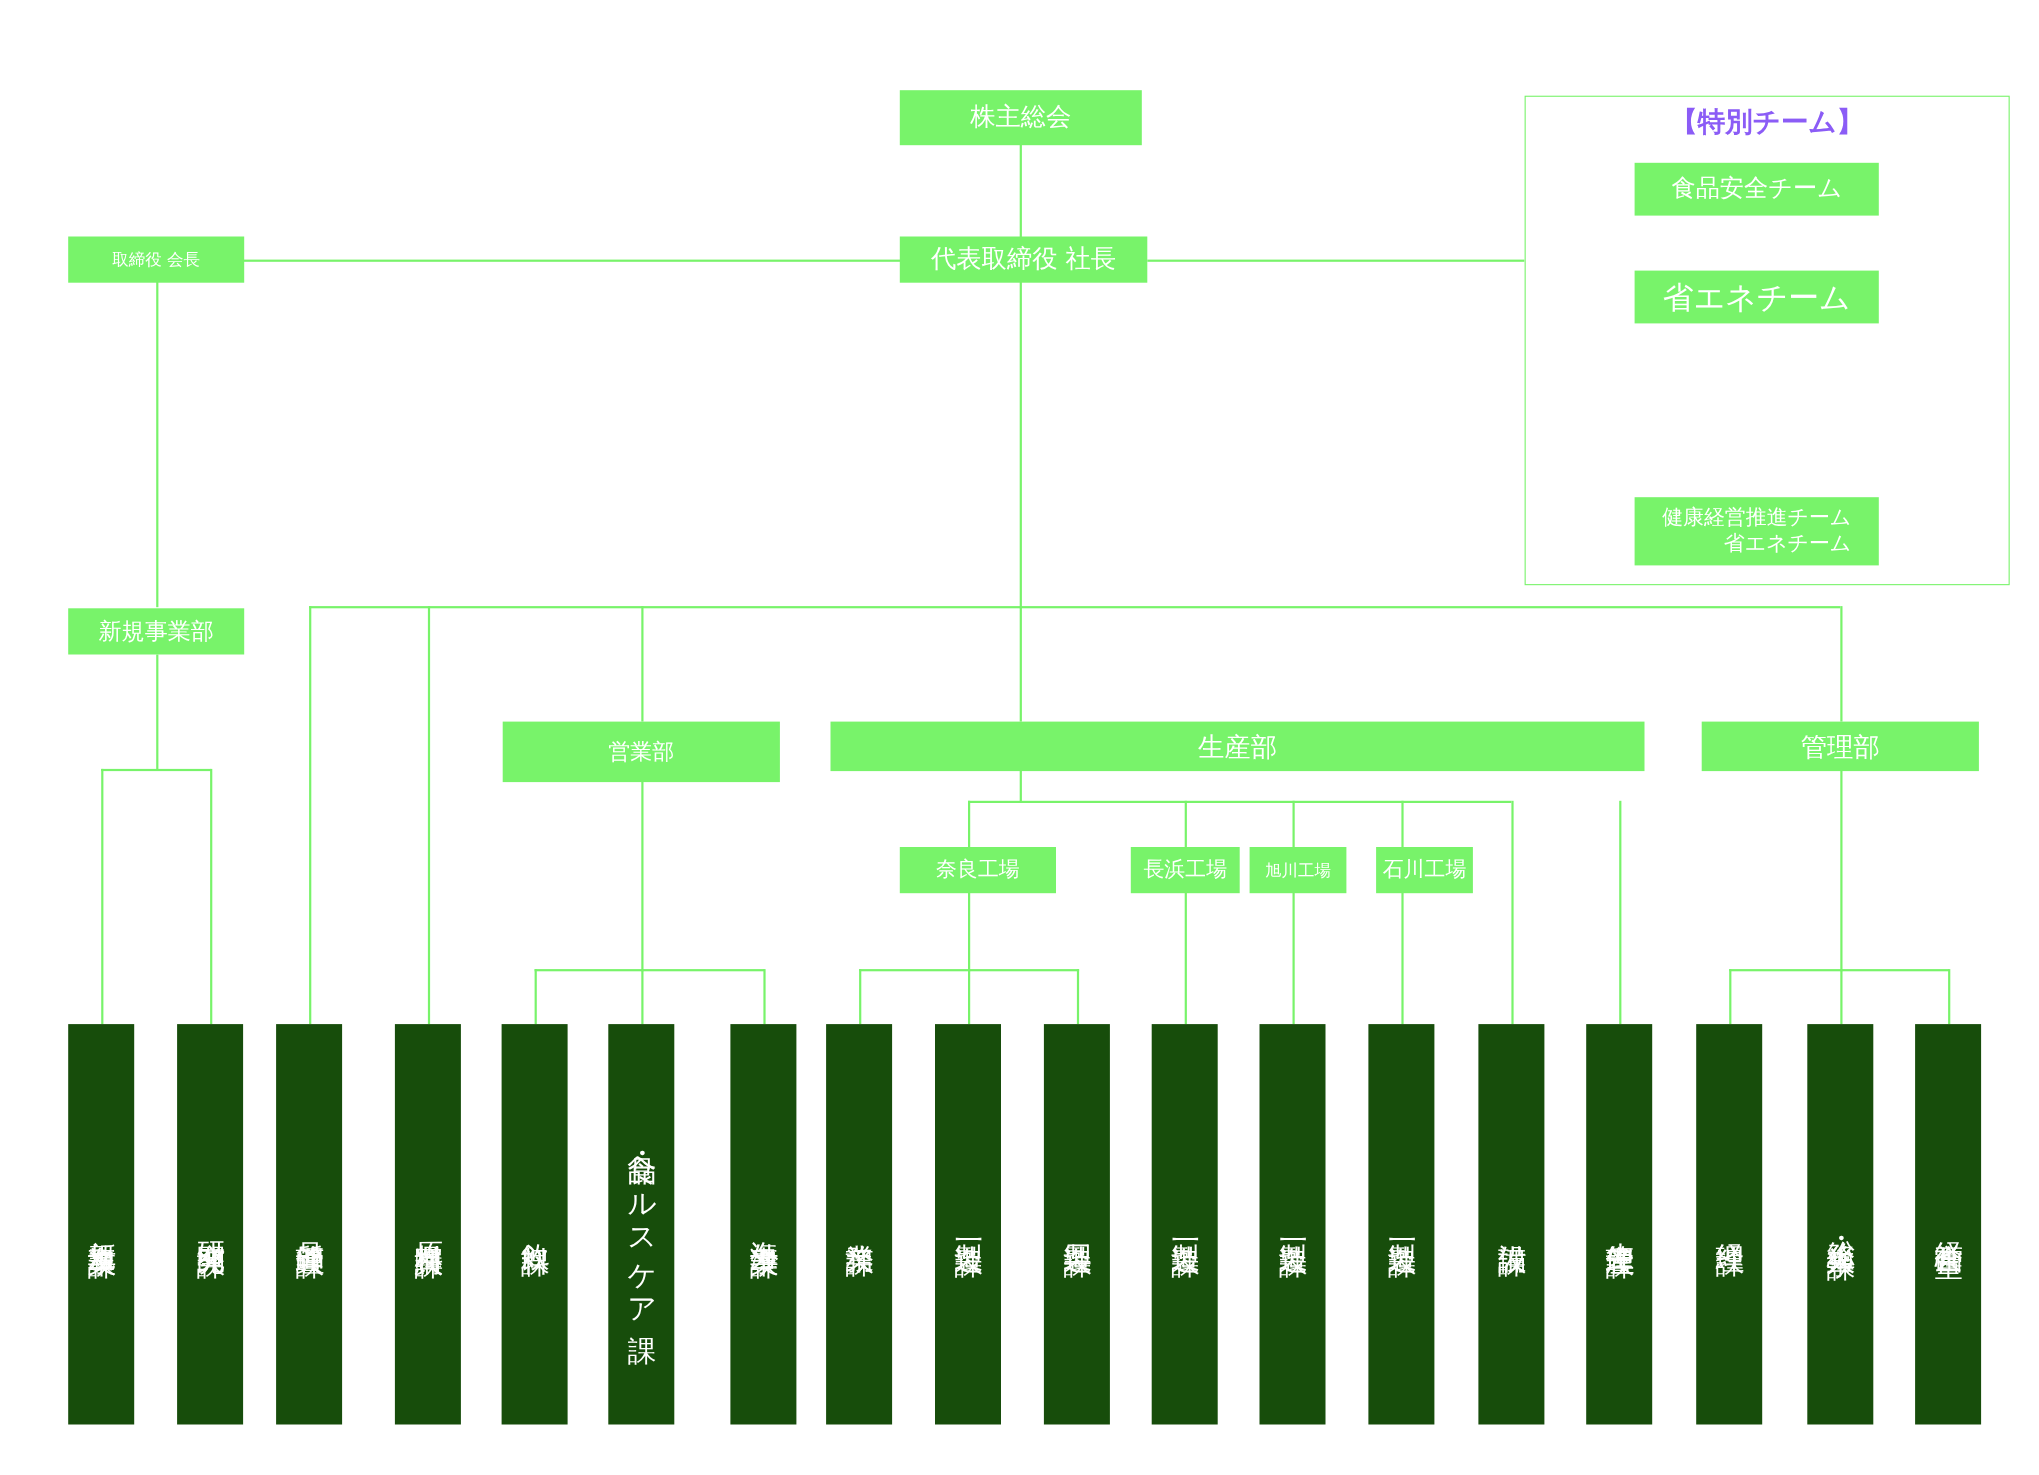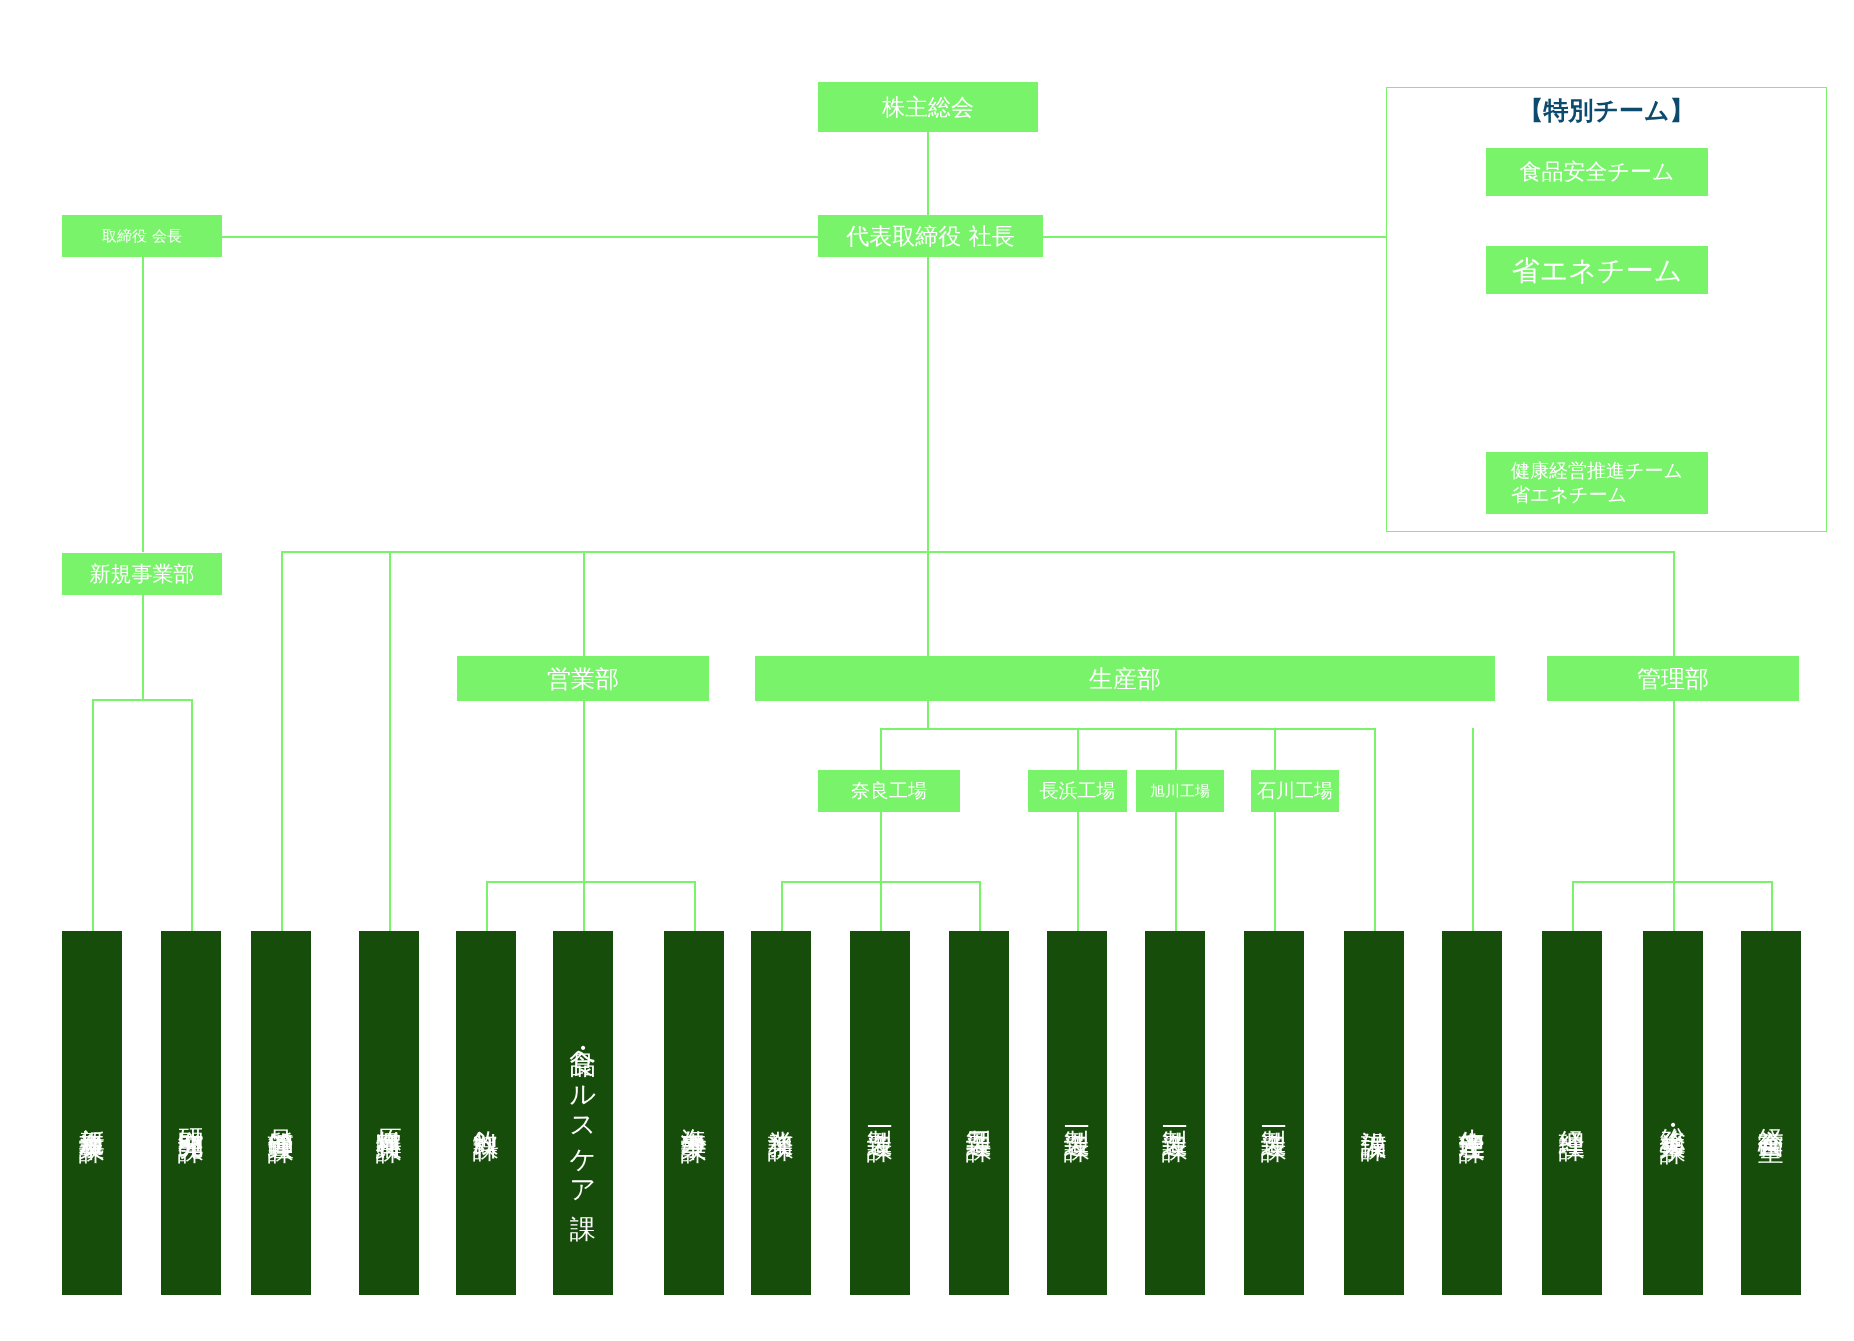--- a/index.html
+++ b/index.html
@@ -19,21 +19,21 @@
   }
   
   .node {
     position: absolute;
     box-sizing: border-box;
     background: #78f36a;
     color: #ffffff;
     display: flex;
     align-items: center;
     justify-content: center;
-    text-align: left;
+    text-align: right;
     line-height: 1.25;
     z-index: 3;
     white-space: pre-line;
   }
   .node.dark {
     background: #174d0b;
     color: #ffffff;
     writing-mode: vertical-rl;
     text-orientation: upright;
     align-items: center;
@@ -42,21 +42,21 @@
   }
   .panel {
     position: absolute;
     box-sizing: border-box;
     border: 1.5px solid #78f36a;
     background: #ffffff;
     z-index: 2;
   }
   .panel-title {
     position: absolute;
-    color: #0c4a6e;
+    color: #8b5cf6;
     font-weight: bold;
     text-align: center;
     z-index: 4;
   }
   
   .ln {
     position: absolute;
     background: #78f36a;
     z-index: 1;
   }
@@ -131,21 +131,21 @@
   <div class="panel" style="left:1386px; top:87px; width:441px; height:445px;"></div>
   <div class="panel-title" style="left:1386px; top:94px; width:441px; font-size:25px;">【特別チーム】</div>
 
   <div class="node" style="left:1486px; top:148px; width:222px; height:48px; font-size:22px;">食品安全チーム</div>
   <div class="node" style="left:1486px; top:246px; width:222px; height:48px; font-size:28px;">省エネチーム</div>
   <div class="node" style="left:1486px; top:452px; width:222px; height:62px; font-size:19px;">健康経営推進チーム
 省エネチーム</div>
 
   <div class="node" style="left:62px; top:553px; width:160px; height:42px; font-size:21px;">新規事業部</div>
 
-  <div class="node" style="left:457px; top:656px; width:252px; height:45px; font-size:24px;">営業部</div>
+  <div class="node" style="left:457px; top:656px; width:252px; height:55px; font-size:20px;">営業部</div>
 
   <div class="node" style="left:755px; top:656px; width:740px; height:45px; font-size:24px;">生産部</div>
 
   <div class="node" style="left:1547px; top:656px; width:252px; height:45px; font-size:24px;">管理部</div>
 
   <div class="node" style="left:818px; top:770px; width:142px; height:42px; font-size:19px;">奈良工場</div>
   <div class="node" style="left:1028px; top:770px; width:99px; height:42px; font-size:19px;">長浜工場</div>
   <div class="node" style="left:1136px; top:770px; width:88px; height:42px; font-size:15px;">旭川工場</div>
   <div class="node" style="left:1231px; top:770px; width:88px; height:42px; font-size:19px;margin-left:20px;">石川工場</div>
 

